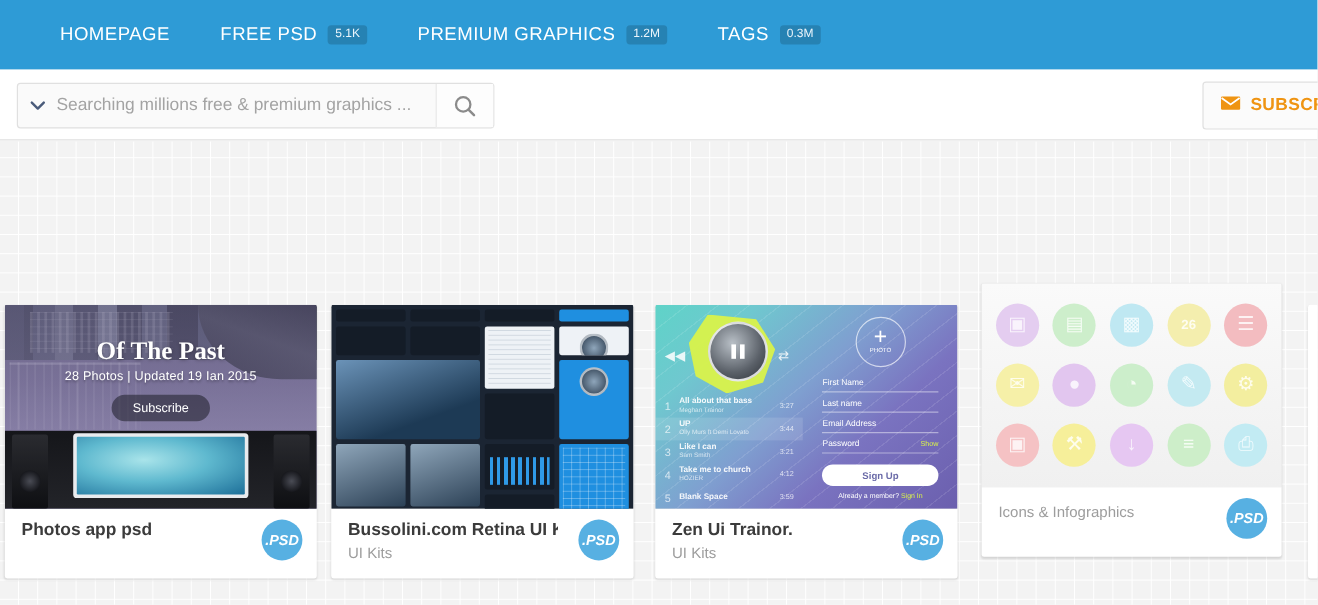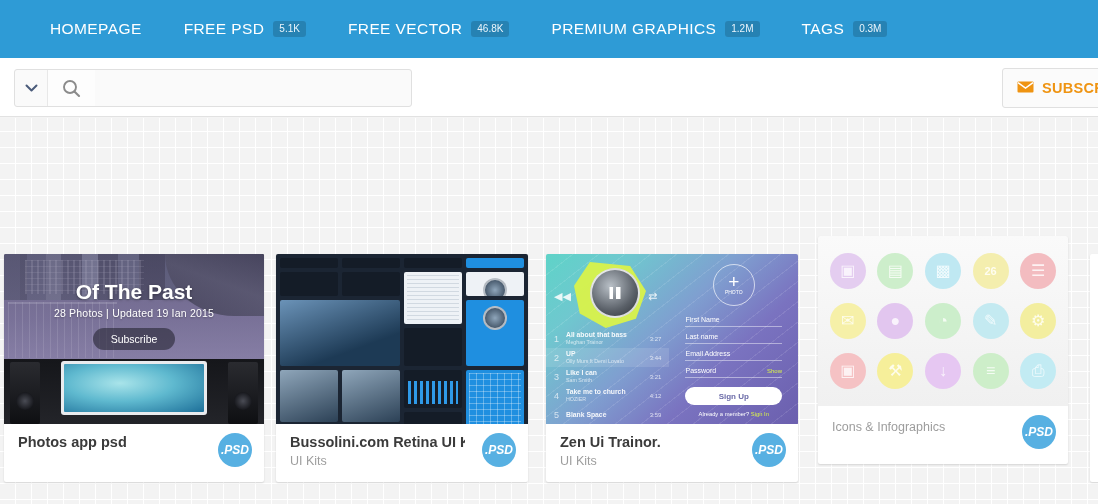--- a/index.html
+++ b/index.html
@@ -214,21 +214,21 @@
     background: linear-gradient(180deg, rgba(104,95,140,.45) 0%, rgba(126,117,160,.55) 60%, rgba(140,132,172,.62) 100%);
   }
   .c1-hero-text {
     position: absolute; top: 26px; left: 0; width: 100%;
     text-align: center; color: #fff;
   }
   .c1-hero-title {
     font-size: 21px;
     font-weight: bold;
     text-shadow: 0 1px 3px rgba(0,0,0,.35);
-    font-family: Liberation Sans, sans-serif;
+    font-family: Liberation Serif, serif;
   }
   .c1-hero-sub {
     margin-top: 3px;
     font-size: 10.5px;
     letter-spacing: .2px;
     text-shadow: 0 1px 2px rgba(0,0,0,.3);
   }
   .c1-hero-btn {
     margin: 9px auto 0;
     display: inline-block;
@@ -416,24 +416,20 @@
 
       <div class="nav-item">
         <span class="nav-label">HOMEPAGE</span>
       </div>
 
       <div class="nav-item">
         <span class="nav-label">FREE PSD</span>
         <span class="nav-badge">5.1K</span>
       </div>
 
-      <div class="nav-item">
-        <span class="nav-label">FREE VECTOR</span>
-        <span class="nav-badge">46.8K</span>
-      </div>
 
       <div class="nav-item">
         <span class="nav-label">PREMIUM GRAPHICS</span>
         <span class="nav-badge">1.2M</span>
       </div>
 
       <div class="nav-item">
         <span class="nav-label">TAGS</span>
         <span class="nav-badge">0.3M</span>
       </div>
@@ -442,20 +438,21 @@
   </div>
 
   <div class="searchrow">
 
     <div class="searchbox">
       <div class="search-caret">
         <svg width="13" height="9" viewBox="0 0 13 9">
           <path d="M1.5 1.5 L6.5 6.5 L11.5 1.5" fill="none" stroke="#4a5b7a" stroke-width="2" stroke-linecap="round" stroke-linejoin="round"></path>
         </svg>
       </div>
+      <input class="search-input" type="text" placeholder="Searching millions free &amp; premium graphics ..." style="">
       <div class="search-btn">
         <svg width="19" height="19" viewBox="0 0 19 19">
           <circle cx="8" cy="8" r="6" fill="none" stroke="#8b8b8b" stroke-width="1.9"></circle>
           <line x1="12.4" y1="12.4" x2="17" y2="17" stroke="#8b8b8b" stroke-width="2.1" stroke-linecap="round"></line>
         </svg>
       </div>
     </div>
 
     <div class="subscribe-btn">
       <span>

